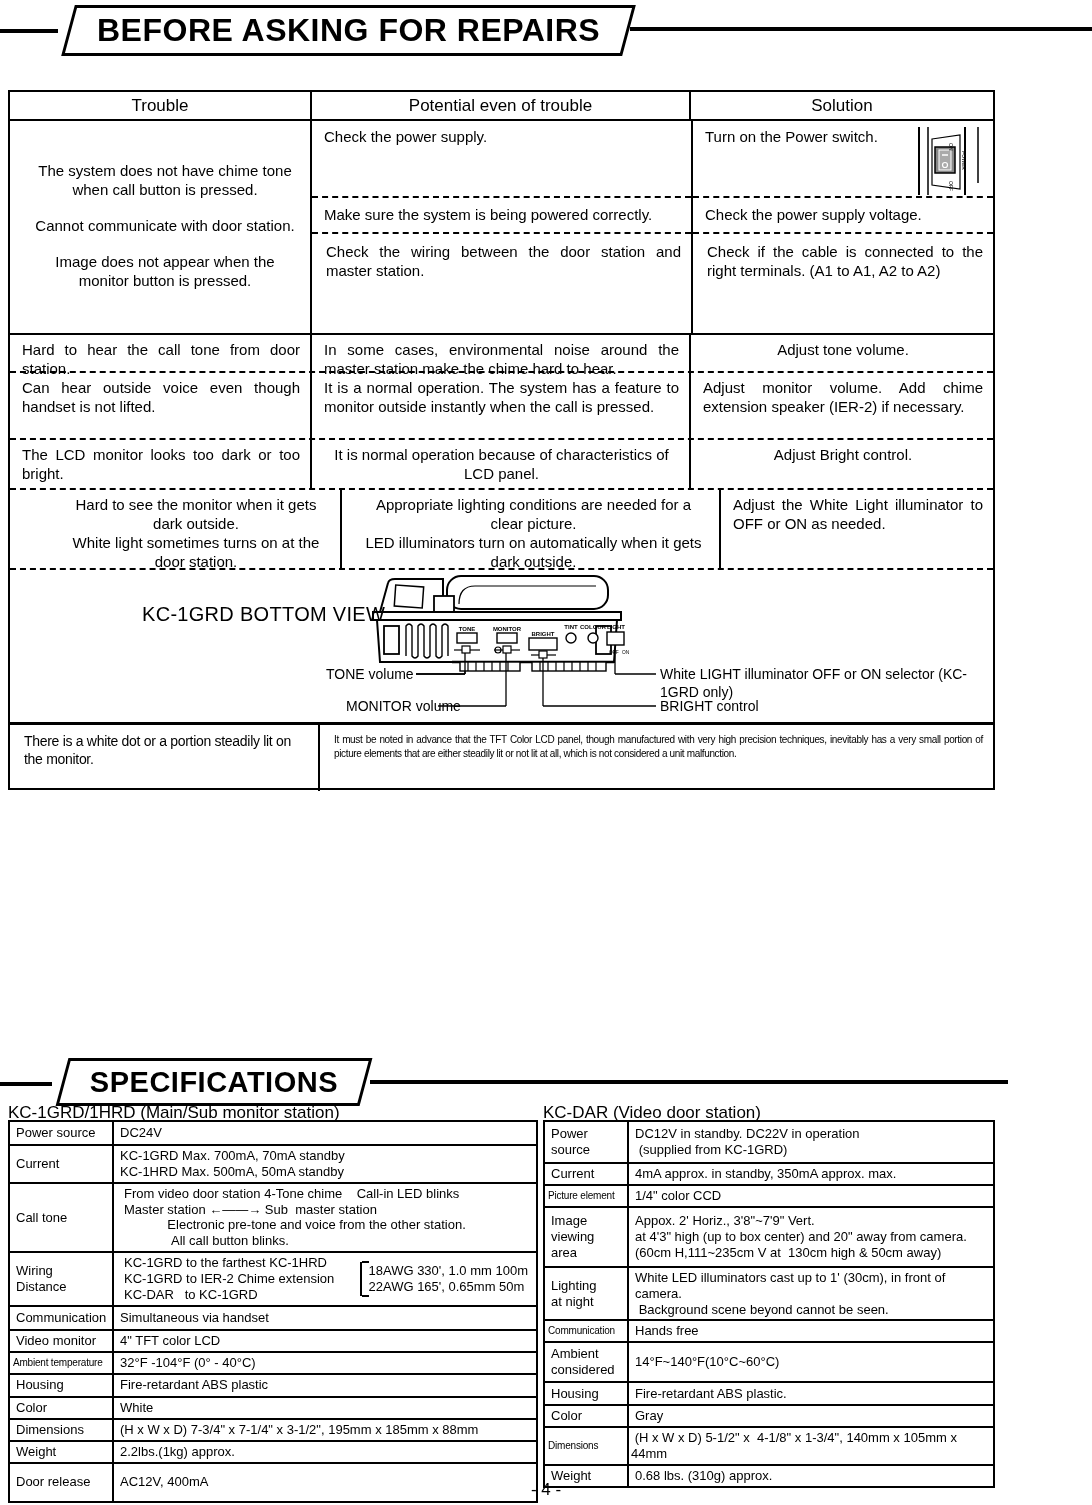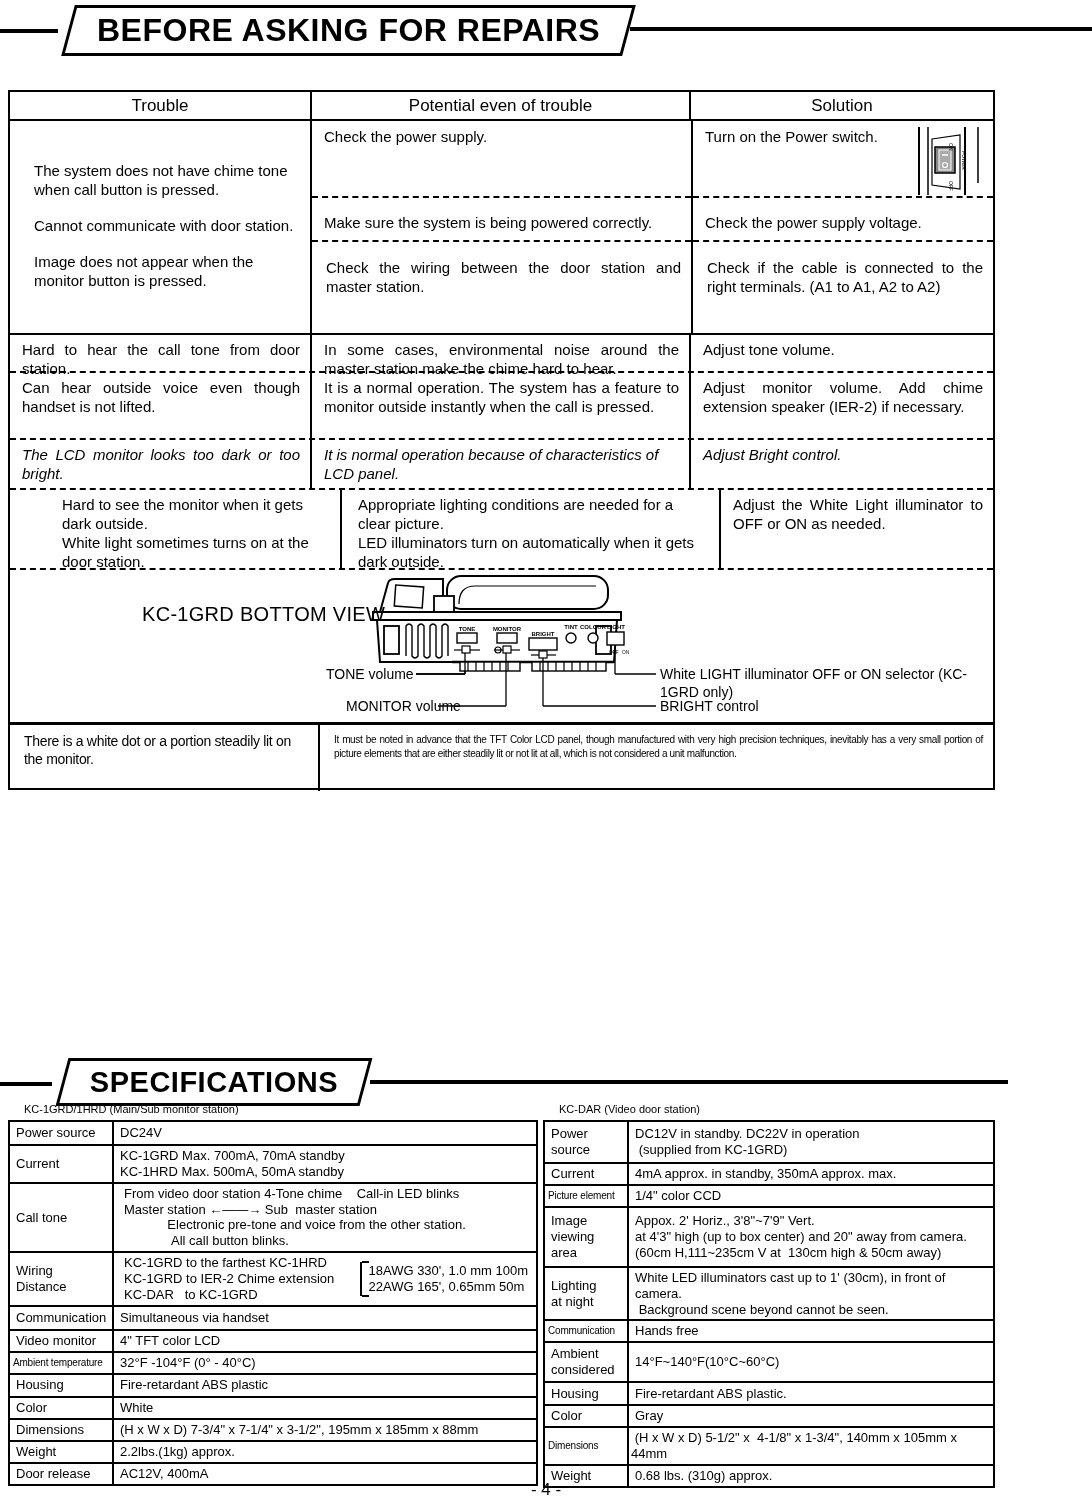--- a/index.html
+++ b/index.html
@@ -11,56 +11,56 @@
   .banner .stub{position:absolute;background:#000;height:4px;}
   .banner .rline{position:absolute;background:#000;height:4px;}
   .banner .bbox{position:absolute;border:3px solid #000;background:#fff;transform:skewX(-15deg);
                 display:flex;align-items:center;justify-content:center;}
   .banner .btxt{transform:skewX(15deg);font-weight:bold;letter-spacing:0.5px;white-space:nowrap;}
 
   
   .ttable{position:absolute;left:8px;top:90px;width:987px;height:700px;border:2.5px solid #000;
           box-sizing:border-box;font-size:15px;line-height:1.27;}
   .trow{display:flex;box-sizing:border-box;}
-  .tc{box-sizing:border-box;padding:5px 10px 4px 12px;}
+  .tc{box-sizing:border-box;padding:5px 10px 4px 12px;text-align:center;}
   .c1{width:302px;border-right:2px solid #000;}
   .c2{width:379px;border-right:2px solid #000;}
   .c3{flex:1;}
   .thead{height:29px;border-bottom:2.5px solid #000;font-size:17px;}
   .thead .tc{display:flex;align-items:center;justify-content:center;padding:0;}
   .row1{height:212px;}
-  .row1 .c2,.row1 .c3{display:flex;flex-direction:column;padding:0;gap:8px;}
+  .row1 .c2,.row1 .c3{display:flex;flex-direction:column;padding:0;}
   .sub1{height:77px;border-bottom:2px dashed #000;box-sizing:border-box;padding:6px 10px 0 12px;}
   .sub2{height:36px;border-bottom:2px dashed #000;box-sizing:border-box;padding:7px 10px 0 12px;}
   .sub3{flex:1;box-sizing:border-box;padding:8px 10px 0 14px;}
   .row1 .c1{padding:40px 14px 0 24px;}
   .jst{text-align:justify;}
   .row2{height:40px;border-top:2px solid #000;border-bottom:2px dashed #000;}
   .row3{height:67px;border-bottom:2px dashed #000;}
-  .row4{height:50px;border-bottom:2px dashed #000;font-style:italic;}
+  .row4{height:50px;border-bottom:2px dashed #000;}
   .row5{height:80px;border-bottom:2px dashed #000;}
   .dband{position:relative;height:155px;border-bottom:3px solid #000;box-sizing:border-box;}
   .lastrow{display:flex;height:66px;}
   .lastrow .lc1{width:310px;border-right:2px solid #000;box-sizing:border-box;
                 padding:8px 8px 0 14px;font-size:14px;letter-spacing:-0.3px;}
   .lastrow .lc2{flex:1;box-sizing:border-box;padding:8px 10px 0 14px;font-size:10px;
                 letter-spacing:-0.35px;text-align:justify;line-height:1.35;}
 
   .switch-icon{flex:0 0 auto;margin:-2px 2px 0 4px;}
   .soltext{flex:1;}
   .solflex{display:flex;}
 
   
   .dtitle{position:absolute;left:132px;top:32px;font-size:20px;letter-spacing:0.3px;}
   .callout{position:absolute;font-size:14px;}
   .co-right{text-align:left;}
   .dsvg{position:absolute;left:0;top:0;}
 
   
-  .spec-caption{position:absolute;font-size:11px;margin-left:16px;}
+  .spec-caption{position:absolute;font-size:17px;}
   .spec{position:absolute;border-collapse:collapse;table-layout:fixed;font-size:13px;line-height:1.22;}
   .spec td{border:2px solid #000;padding:2px 6px;vertical-align:middle;box-sizing:border-box;}
   .spec .lbl{font-size:13px;}
   .spec .sm{font-size:10px;letter-spacing:-0.2px;padding-left:3px;}
   .pre{white-space:pre-wrap;}
   .wiring-flex{display:flex;align-items:center;}
   .wiring-left{flex:1;}
   .bracket{position:relative;border-left:2px solid #000;padding:1px 2px 1px 6px;margin-left:4px;}
   .bracket::before,.bracket::after{content:"";position:absolute;left:0;width:7px;height:2px;background:#000;}
   .bracket::before{top:-1px;}
@@ -304,21 +304,21 @@
       <td>White</td>
     </tr>
     <tr style="height:22px;">
       <td class="lbl">Dimensions</td>
       <td>(H x W x D) 7-3/4" x 7-1/4" x 3-1/2", 195mm x 185mm x 88mm</td>
     </tr>
     <tr style="height:22px;">
       <td class="lbl">Weight</td>
       <td>2.2lbs.(1kg) approx.</td>
     </tr>
-    <tr style="height:22px;">
+    <tr style="height:39px;">
       <td class="lbl">Door release</td>
       <td>AC12V, 400mA</td>
     </tr>
   </tbody>
     </table>
 
   <div class="spec-caption" style="left:543px;top:1103px;">KC-DAR (Video door station)</div>
   <table class="spec" style="left:543px;top:1120px;width:452px;">
     <colgroup>
         <col style="width:84px;">

